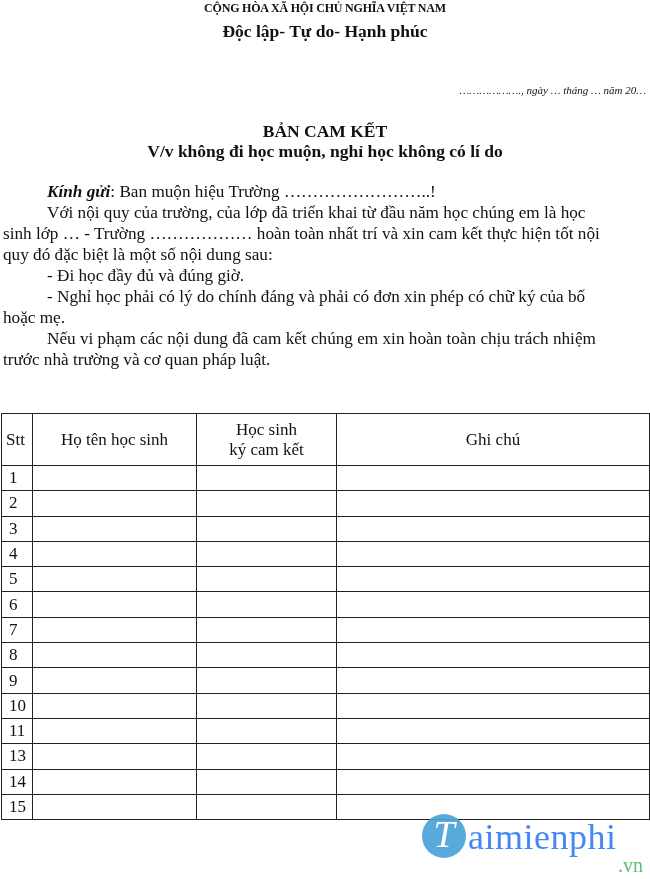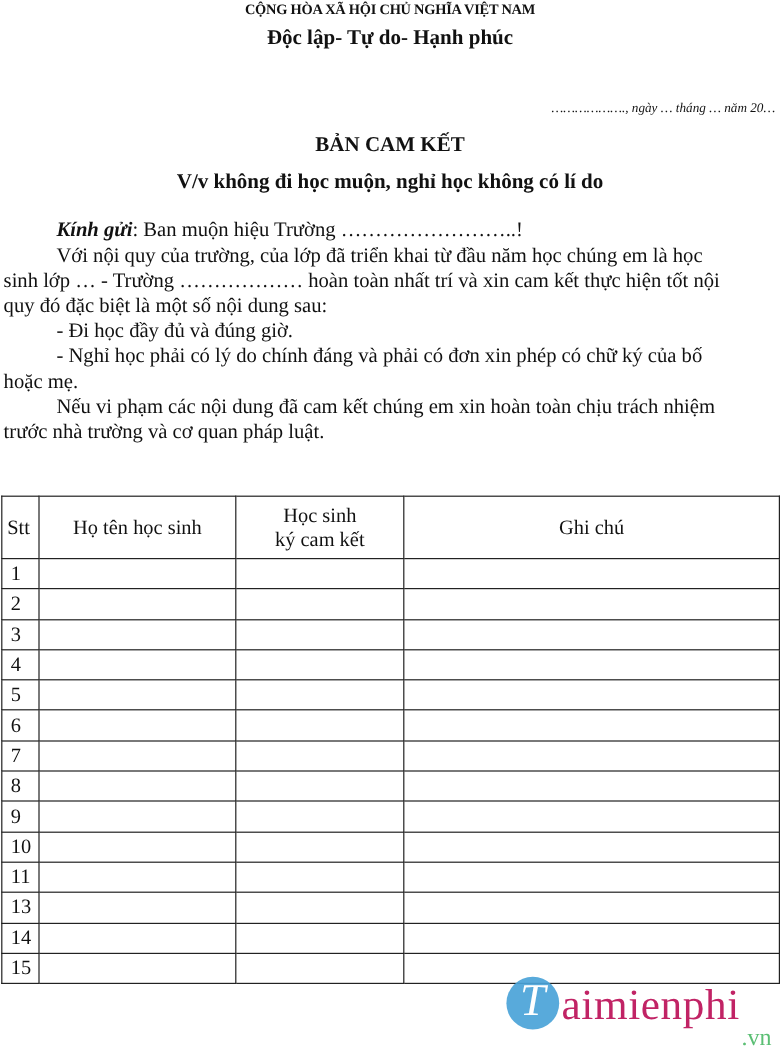--- a/index.html
+++ b/index.html
@@ -24,21 +24,21 @@
     #nation {
       top: 1px; font-size: 12px; font-weight: bold; letter-spacing: -0.2px;
     }
     #motto {
       top: 21px; font-size: 17.5px; font-weight: bold;
     }
     #dateline {
       top: 64px; right: 4px; font-style: italic; font-size: 11px; text-align: right; margin-top: 20px;
     }
     #doc-title {
-      top: 110px; font-size: 17.5px; font-weight: bold;
+      top: 121px; font-size: 17.5px; font-weight: bold;
     }
     #doc-subject {
       top: 141px; font-size: 17.5px; font-weight: bold;
     }
 
     .para {
       position: absolute;
       left: 3px;
       width: 645px;
       font-size: 17.2px;
@@ -264,15 +264,15 @@
         <td></td>
         <td></td>
       </tr>
     </tbody>
 </table>
 
 <div id="watermark">
   <div id="wm-circle" style="background: rgb(74, 163, 216);">
     <div id="wm-circle-letter">T</div>
   </div>
-  <div id="wm-text" style="color: #be185d;">aimienphi</div>
+  <div id="wm-text" style="color: #3b82f6;">aimienphi</div>
   <div id="wm-domain" style="color: rgb(91, 191, 116);">.vn</div>
 </div>
 
 </body></html>

